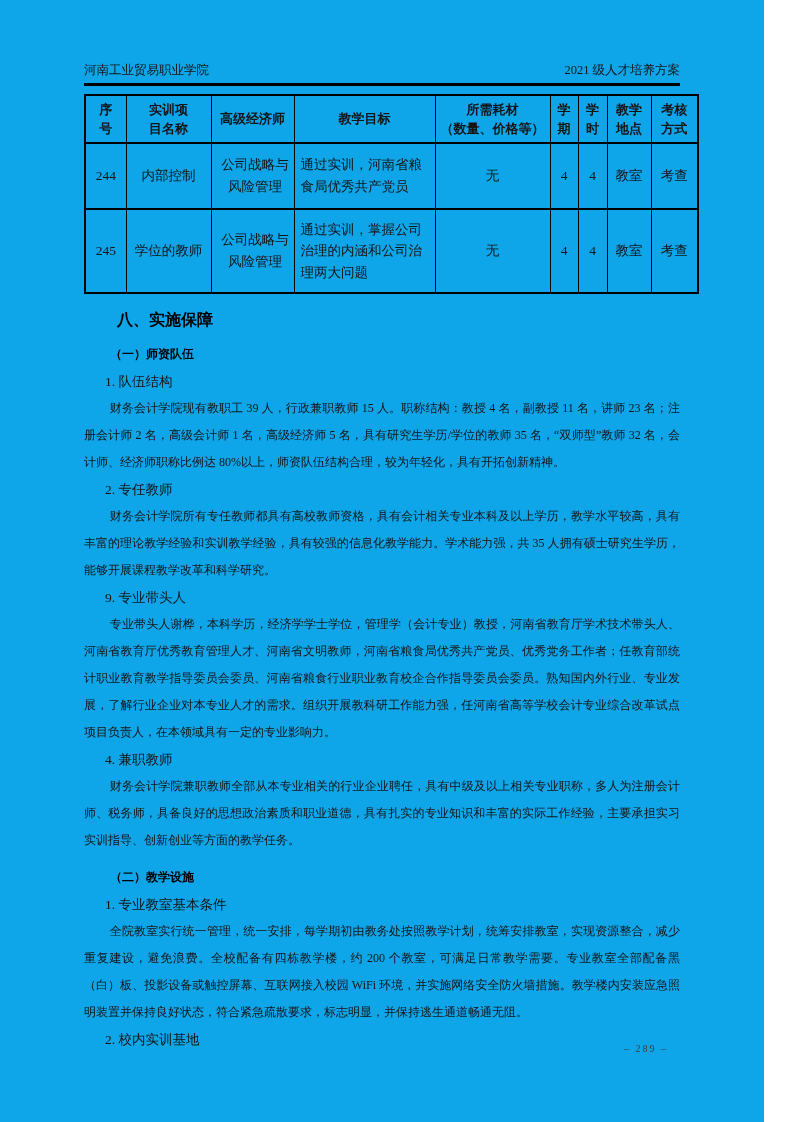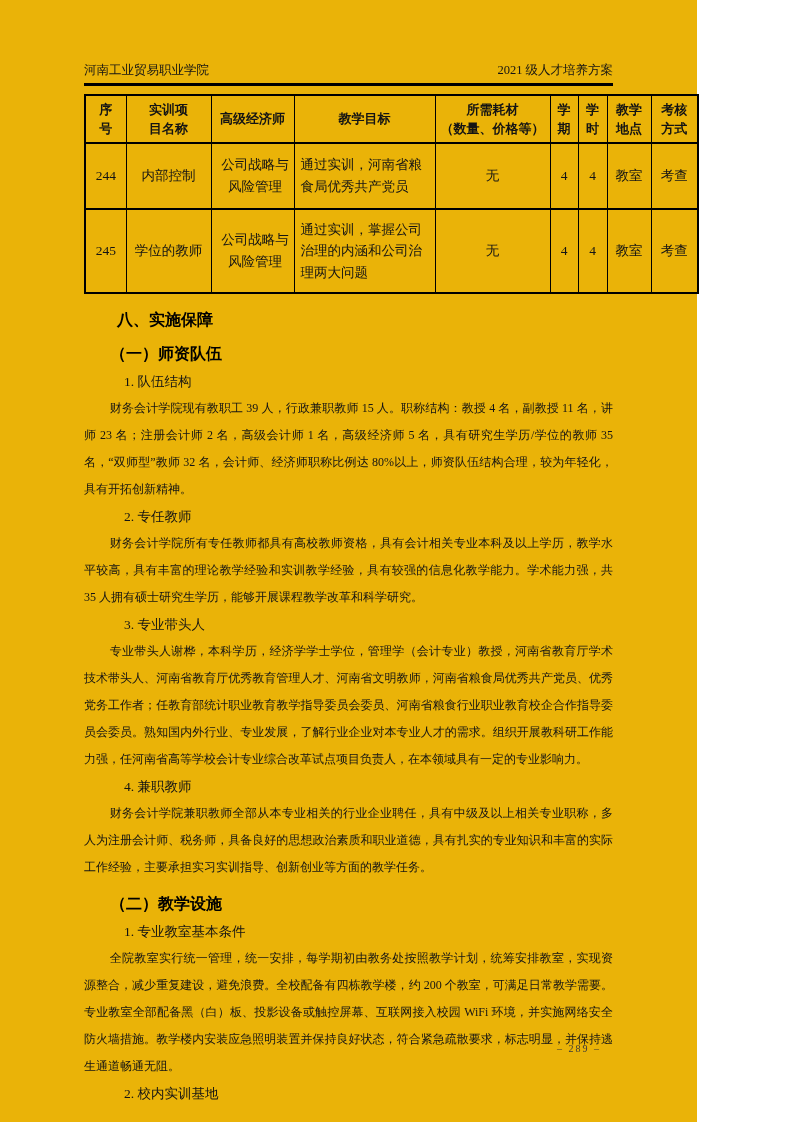--- a/index.html
+++ b/index.html
@@ -1,23 +1,23 @@
 <!DOCTYPE html>
 <html><head>
 <meta charset="utf-8">
 <style>
   * { margin: 0; padding: 0; box-sizing: border-box; }
   html, body { background: #ffffff; }
   body { width: 793px; height: 1122px; overflow: hidden; }
 
   .page {
     position: relative;
-    width: 697px;
+    width: 764px;
     height: 1122px;
-    background: #eab308;
+    background: #0ea5e9;
     padding: 62px 84px 0 84px;
     font-family: "Liberation Serif", "DejaVu Serif", serif;
     color: #141414;
   }
 
   .doc-header {
     display: flex;
     justify-content: space-between;
     align-items: flex-end;
     font-size: 12.5px;
@@ -67,29 +67,29 @@
     font-family: "Liberation Sans", "DejaVu Sans", sans-serif;
     font-weight: bold;
     font-size: 16px;
     color: #000;
     margin: 15px 0 0 33px;
     line-height: 22px;
   }
   .sec-h2 {
     font-family: "Liberation Sans", "DejaVu Sans", sans-serif;
     font-weight: bold;
-    font-size: 16px;
+    font-size: 12px;
     color: #000;
     margin: 12px 0 3px 26px;
     line-height: 22px;
   }
   .num-h {
     font-size: 13.5px;
     line-height: 27px;
-    margin-left: 40px;
+    margin-left: 21px;
   }
   p.body-para {
     font-size: 12px;
     line-height: 27px;
     text-align: justify;
     text-indent: 2.15em;
   }
 
   .page-footer {
     position: absolute;
@@ -172,21 +172,21 @@
   <div class="sec-h1">八、实施保障</div>
 
   <div class="sec-h2">（一）师资队伍</div>
 
   <div class="num-h">1. 队伍结构</div>
   <p class="body-para">财务会计学院现有教职工 39 人，行政兼职教师 15 人。职称结构：教授 4 名，副教授 11 名，讲师 23 名；注册会计师 2 名，高级会计师 1 名，高级经济师 5 名，具有研究生学历/学位的教师 35 名，“双师型”教师 32 名，会计师、经济师职称比例达 80%以上，师资队伍结构合理，较为年轻化，具有开拓创新精神。</p>
 
   <div class="num-h">2. 专任教师</div>
   <p class="body-para">财务会计学院所有专任教师都具有高校教师资格，具有会计相关专业本科及以上学历，教学水平较高，具有丰富的理论教学经验和实训教学经验，具有较强的信息化教学能力。学术能力强，共 35 人拥有硕士研究生学历，能够开展课程教学改革和科学研究。</p>
 
-  <div class="num-h">3. 专业带头人</div>
+  <div class="num-h">9. 专业带头人</div>
   <p class="body-para">专业带头人谢桦，本科学历，经济学学士学位，管理学（会计专业）教授，河南省教育厅学术技术带头人、河南省教育厅优秀教育管理人才、河南省文明教师，河南省粮食局优秀共产党员、优秀党务工作者；任教育部统计职业教育教学指导委员会委员、河南省粮食行业职业教育校企合作指导委员会委员。熟知国内外行业、专业发展，了解行业企业对本专业人才的需求。组织开展教科研工作能力强，任河南省高等学校会计专业综合改革试点项目负责人，在本领域具有一定的专业影响力。</p>
 
   <div class="num-h">4. 兼职教师</div>
   <p class="body-para">财务会计学院兼职教师全部从本专业相关的行业企业聘任，具有中级及以上相关专业职称，多人为注册会计师、税务师，具备良好的思想政治素质和职业道德，具有扎实的专业知识和丰富的实际工作经验，主要承担实习实训指导、创新创业等方面的教学任务。</p>
 
   <div class="sec-h2">（二）教学设施</div>
 
   <div class="num-h">1. 专业教室基本条件</div>
   <p class="body-para">全院教室实行统一管理，统一安排，每学期初由教务处按照教学计划，统筹安排教室，实现资源整合，减少重复建设，避免浪费。全校配备有四栋教学楼，约 200 个教室，可满足日常教学需要。专业教室全部配备黑（白）板、投影设备或触控屏幕、互联网接入校园 WiFi 环境，并实施网络安全防火墙措施。教学楼内安装应急照明装置并保持良好状态，符合紧急疏散要求，标志明显，并保持逃生通道畅通无阻。</p>
 

